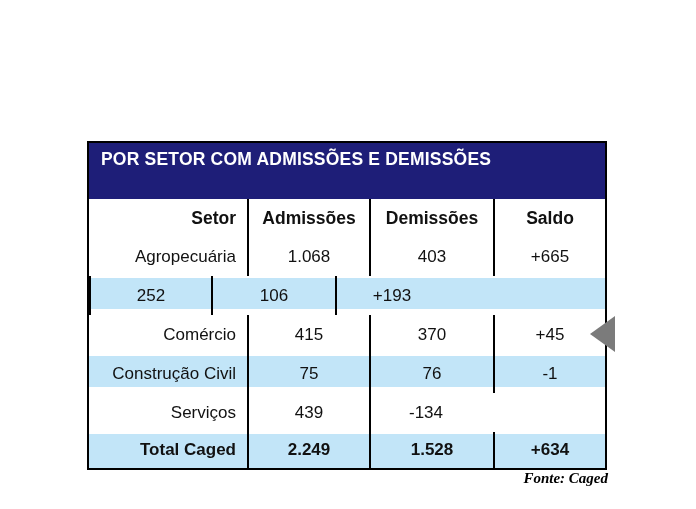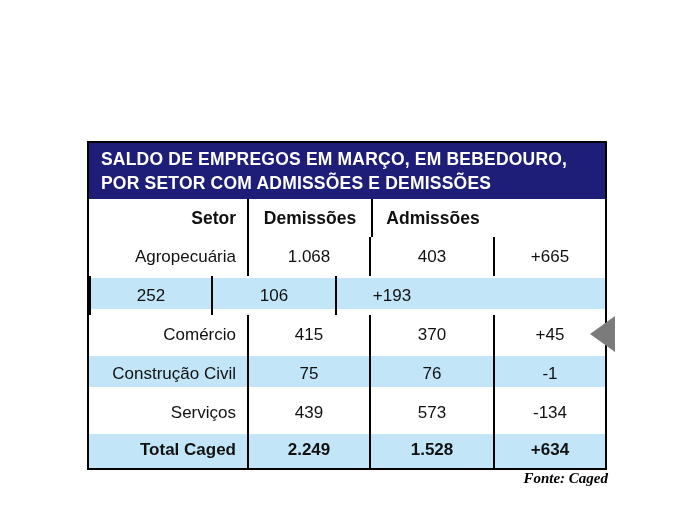--- a/index.html
+++ b/index.html
@@ -83,28 +83,28 @@
   }
 </style>
 </head>
 <body>
 
 <div class="canvas">
 
   <div class="emp-table">
 
     <div class="title-band">
-      <div>SALDO DE EMPREGOS EM MARÇO, EM BEBEDOURO,</div>
       <div>POR SETOR COM ADMISSÕES E DEMISSÕES</div>
     </div>
 
     <div class="row header">
       <div class="cell c1">Setor</div>
+      <div class="cell c2">Admissões</div>
       <div class="cell c3">Demissões</div>
-      <div class="cell c2">Admissões</div>
+      <div class="cell c4">Saldo</div>
     </div>
 
     <div class="row data">
       <div class="cell c1">Agropecuária</div>
       <div class="cell c2">1.068</div>
       <div class="cell c3">403</div>
       <div class="cell c4">+665</div>
     </div>
 
     <div class="row data striped">
@@ -123,21 +123,20 @@
     <div class="row data striped">
       <div class="cell c1">Construção Civil</div>
       <div class="cell c2">75</div>
       <div class="cell c3">76</div>
       <div class="cell c4">-1</div>
     </div>
 
     <div class="row data">
       <div class="cell c1">Serviços</div>
       <div class="cell c2">439</div>
-      <div class="cell c3">573</div>
       <div class="cell c4">-134</div>
     </div>
 
     <div class="row data striped total last">
       <div class="cell c1">Total Caged</div>
       <div class="cell c2">2.249</div>
       <div class="cell c3">1.528</div>
       <div class="cell c4">+634</div>
     </div>
 

